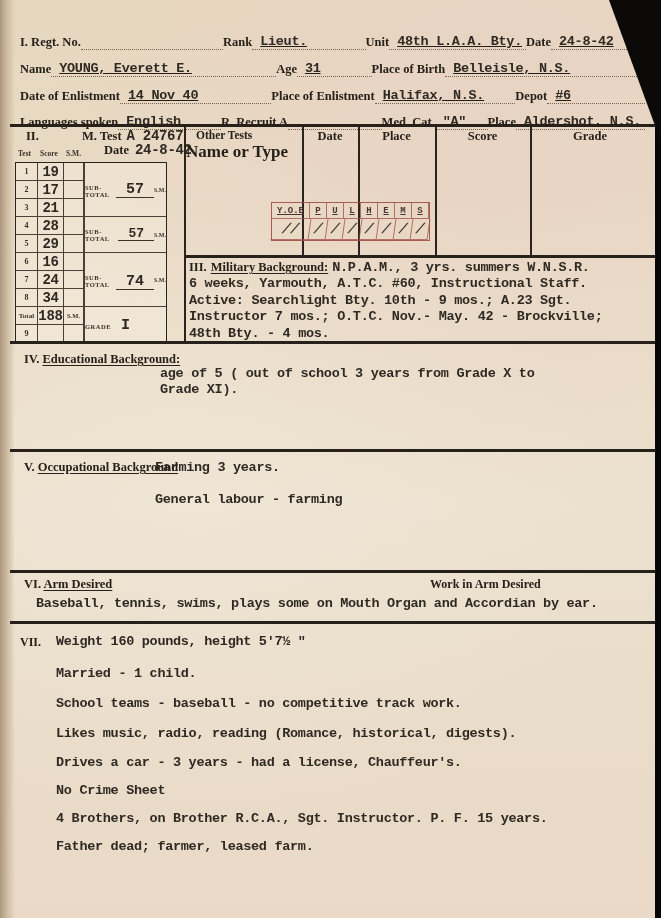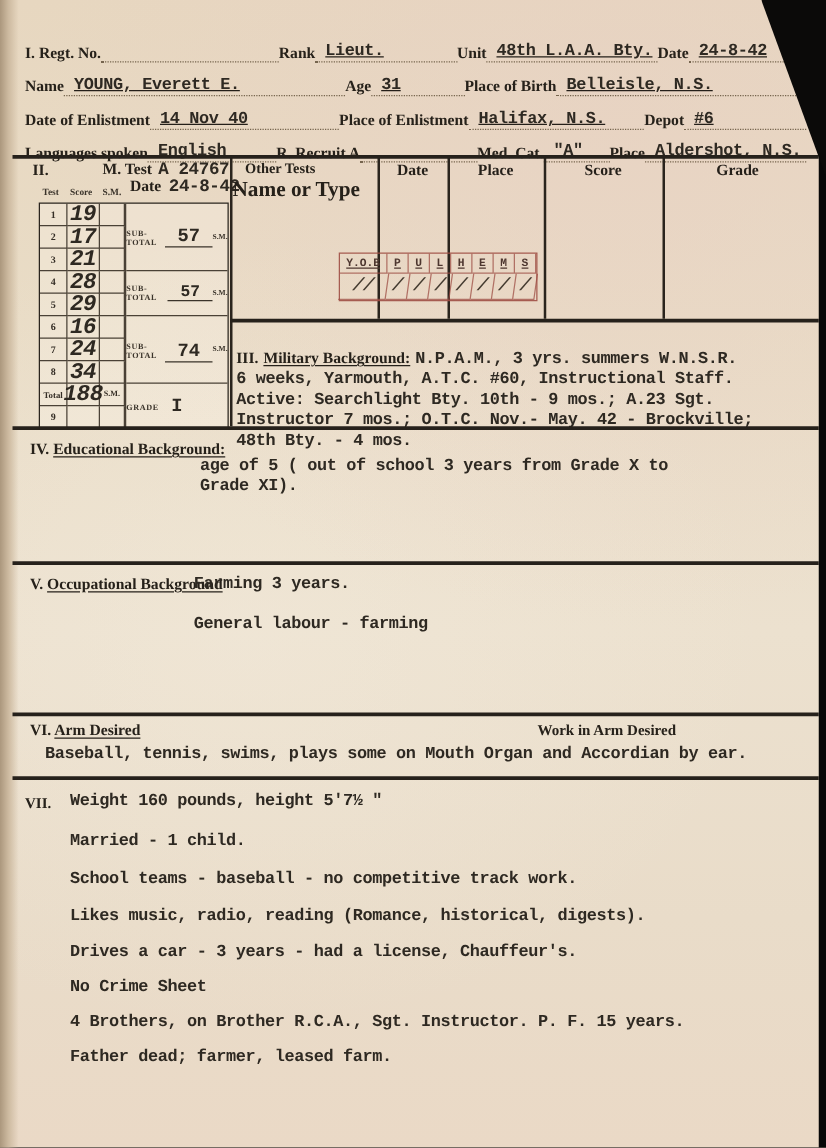--- a/index.html
+++ b/index.html
@@ -29,49 +29,49 @@
   .ival { border-bottom:1.5px dotted #76654e; display:flex; align-items:flex-end; padding:0 4px 0 8px; height:19px;text-decoration:underline; }
   .ival .typed { line-height:14px; }
 
   
   .vl { position:absolute; background:#2a241d; width:1.5px; z-index:4; }
 
   
   .colhead { position:absolute; top:129px; text-align:center; font-size:12.5px; font-weight:700; font-family:"Liberation Serif",serif; }
 
   
-  .stable { position:absolute; left:31px; top:149px; width:152px; }
+  .stable { position:absolute; left:15px; top:149px; width:152px; }
   .sthead { position:relative; height:13px; }
   .sthead span { position:absolute; font-size:7.5px; font-weight:700; color:#3a332a; }
   .stbox { display:flex; border:1.5px solid #2a241d; width:152px; background:rgba(255,252,245,.25); }
   .stgrid { width:68px; }
   .strow { display:flex; height:18px; }
   .stc { border-right:1px solid #4a4136; border-bottom:1px solid #4a4136; display:flex; align-items:center; justify-content:center; }
   .c-n  { width:22px; font-size:8px; font-weight:700; font-family:"Liberation Serif",serif; color:#352e26;}
   .c-s  { width:26px; }
   .c-sm { width:20px; font-size:6.5px; font-weight:700; color:#352e26;}
-  .c-s .typed { font-size:18px;font-style:italic; }
+  .c-s .typed { font-size:14px; }
   .stgroups { width:84px; border-left:0.5px solid #4a4136; display:flex; flex-direction:column; }
   .grp { border-bottom:1px solid #4a4136; display:flex; flex-direction:row; align-items:center; justify-content:flex-start; }
   .grp-lbl { font-size:6.5px; font-weight:700; letter-spacing:.5px; color:#3a332a; margin-top:2px; }
   .grp-val { font-family:"Liberation Mono",monospace; font-weight:700; font-size:15px; color:#2e2922;
              border-bottom:1.5px solid #3a332a; padding:0 10px; line-height:15px; }
   .grp-sm { font-size:6px; font-weight:700; color:#3a332a; }
 
   
   .pulhems { position:absolute; left:271px; top:202px; z-index:6; border:1.5px solid rgba(158,78,68,.9); }
   .pul-row { display:flex; }
   .pul-cell { border-right:1px solid rgba(158,78,68,.75); border-bottom:1px solid rgba(158,78,68,.75);
     display:flex; align-items:center; justify-content:center; width:17px; height:16px;
     font-family:"Liberation Mono",monospace; font-weight:700; font-size:9px; color:#4d362f; text-decoration:underline; }
   .pul-cell.wide { width:38px; }
   .pul-mark { height:21px; text-decoration:none; font-size:14px; color:#433a2f; font-style:italic; transform:skewX(-8deg); }
 
   
-  .s3 { position:absolute; left:189px; top:258px; width:468px;margin-top:20px; }
+  .s3 { position:absolute; left:189px; top:258px; width:468px; }
   .s3 div { line-height:16.4px; }
   .title-ul { text-decoration:underline; text-underline-offset:2px; }
 
   
   .tline { position:absolute; }
 
   .seclabel { position:absolute; font-family:"Liberation Serif",serif; font-weight:700; font-size:12.5px; color:#26211a; white-space:nowrap; }
 </style>
 </head>
 <body>

